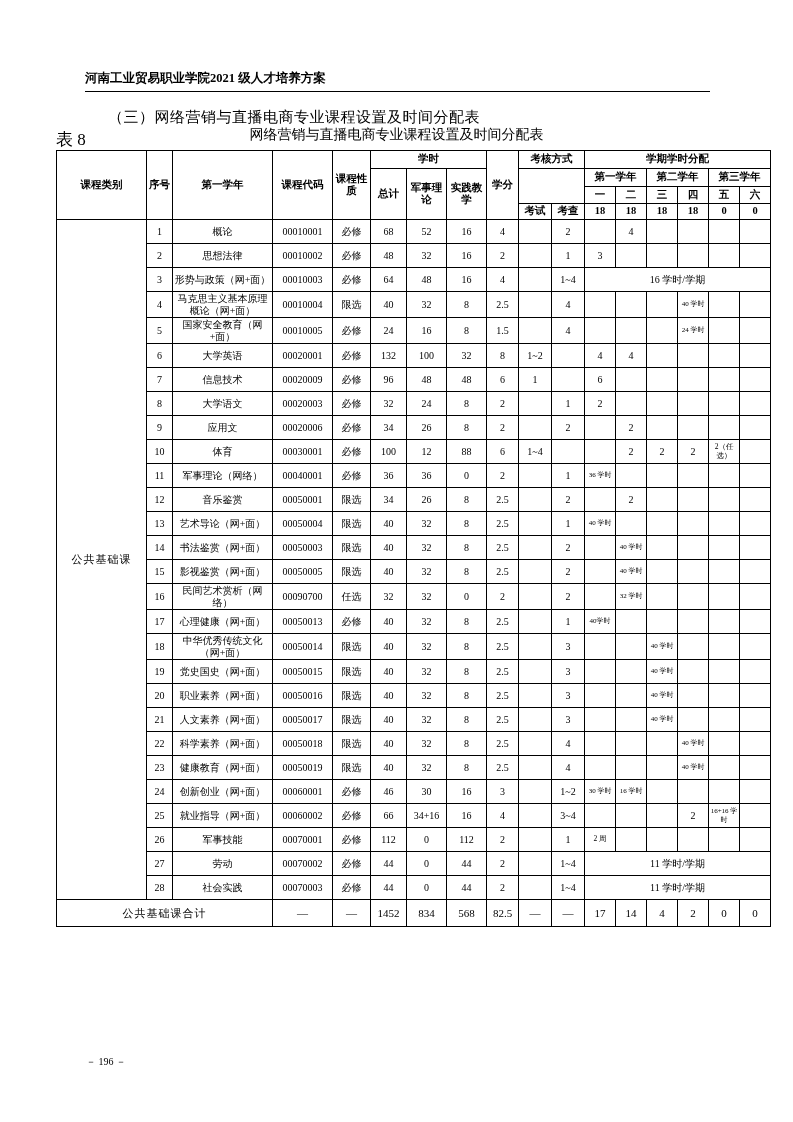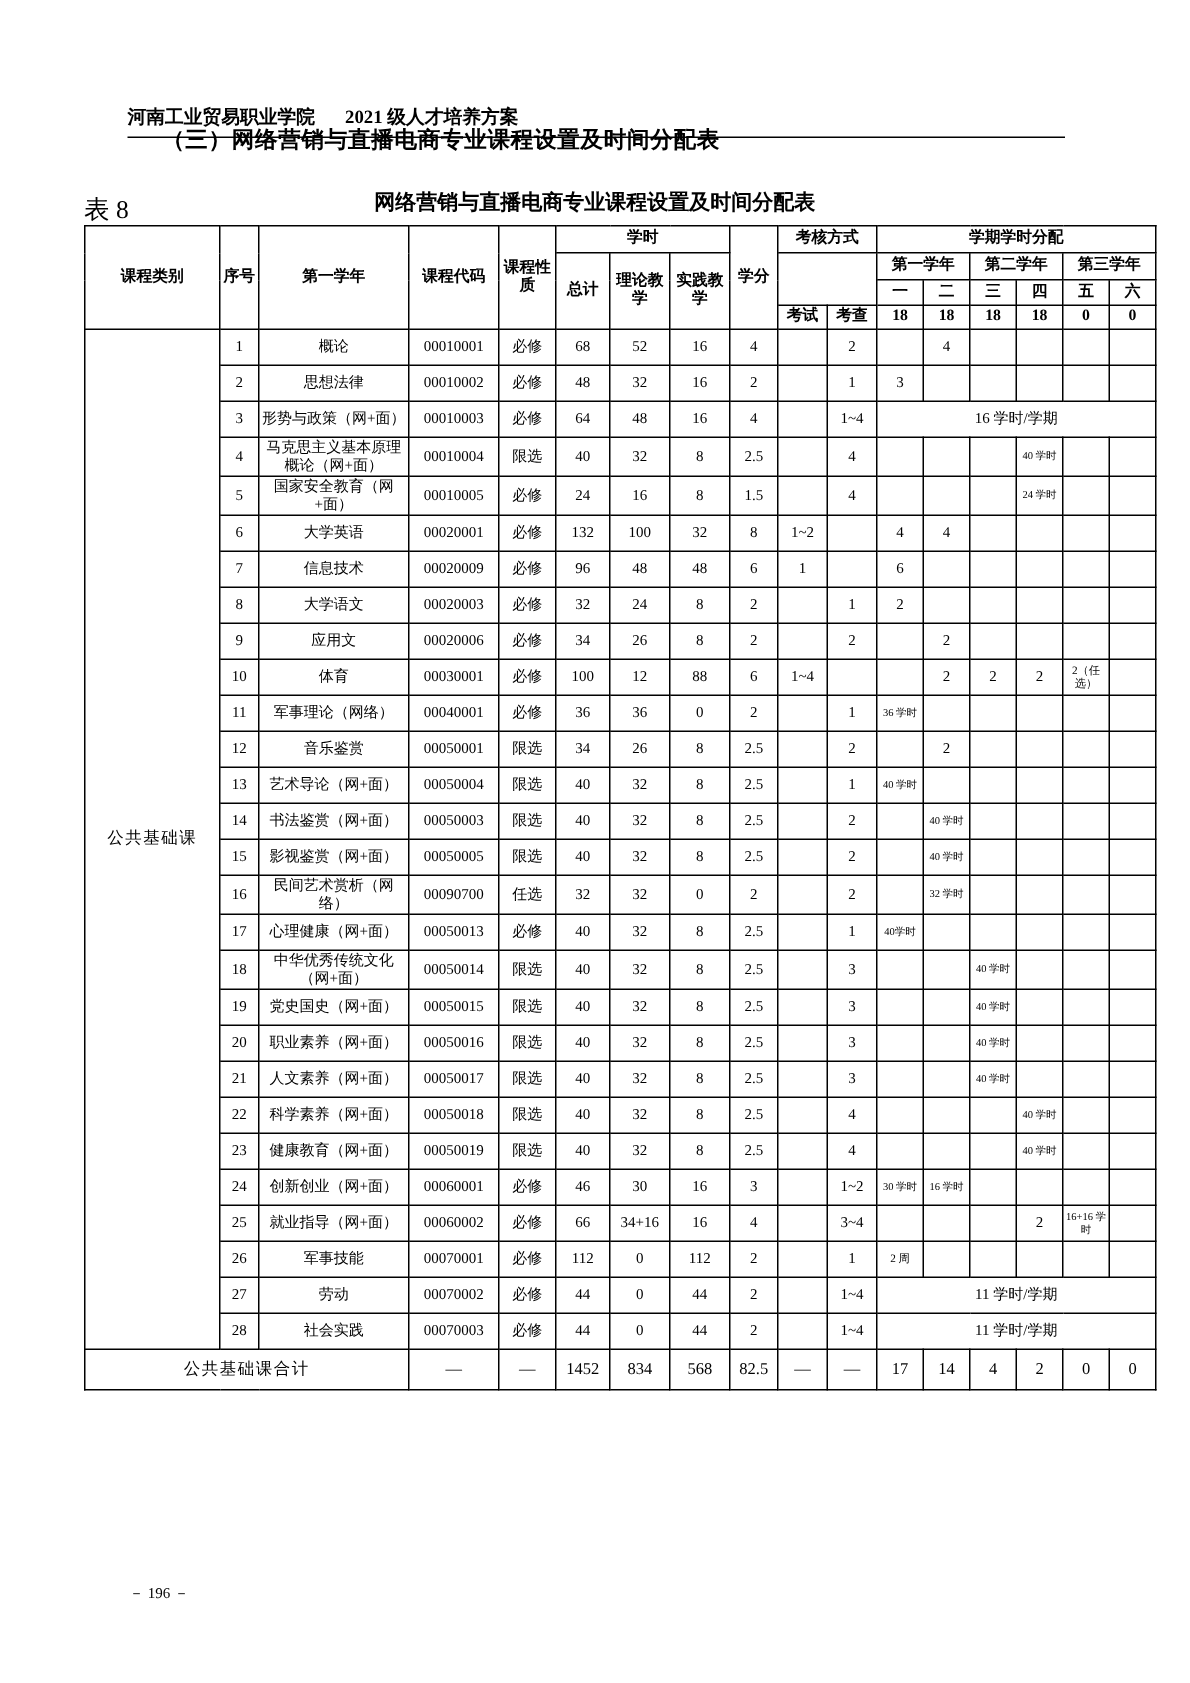--- a/index.html
+++ b/index.html
@@ -27,44 +27,44 @@
     top: 70px;
     width: 625px;
     display: flex;
     justify-content: flex-start;
     align-items: flex-end;
     font-size: 12.5px;
     font-weight: bold;
     padding-bottom: 4px;
     border-bottom: 1.2px solid #000;
   }
-  .header .right { font-weight: bold; margin-left: 20px; }
+  .header .right { font-weight: bold; }
 
   .sec-title {
     position: absolute;
     left: 108px;
-    top: 84px;
+    top: 108px;
     font-size: 15px;
-    font-weight: bold;
+    font-weight: normal;
     letter-spacing: 0.5px;
   }
   .tbl-no {
     position: absolute;
     left: 56px;
     top: 128px;
     font-size: 17px;
   }
   .tbl-title {
     position: absolute;
     left: 0;
     top: 126px;
     width: 793px;
     text-align: center;
     font-size: 14px;
-    font-weight: bold;
+    font-weight: normal;
   }
 
   table.main {
     position: absolute;
     left: 56px;
     top: 150px;
     border-collapse: collapse;
     width: 682px;
     font-size: 10px;
     table-layout: fixed;
@@ -179,21 +179,21 @@
         <td rowspan="4">第一学年</td>
         <td rowspan="4">课程代码</td>
         <td rowspan="4">课程性质</td>
         <td colspan="3">学时</td>
         <td rowspan="4">学分</td>
         <td colspan="2">考核方式</td>
         <td colspan="6">学期学时分配</td>
       </tr>
       <tr class="hdr-h2">
         <td rowspan="3">总计</td>
-        <td rowspan="3">理论教学</td>
+        <td rowspan="3">军事理论</td>
         <td rowspan="3">实践教学</td>
         <td rowspan="2" colspan="2" style="border-bottom:none;"></td>
         <td colspan="2">第一学年</td>
         <td colspan="2">第二学年</td>
         <td colspan="2" class="outer-right">第三学年</td>
       </tr>
       <tr class="hdr-h3">
         <td>一</td>
         <td>二</td>
         <td>三</td>

